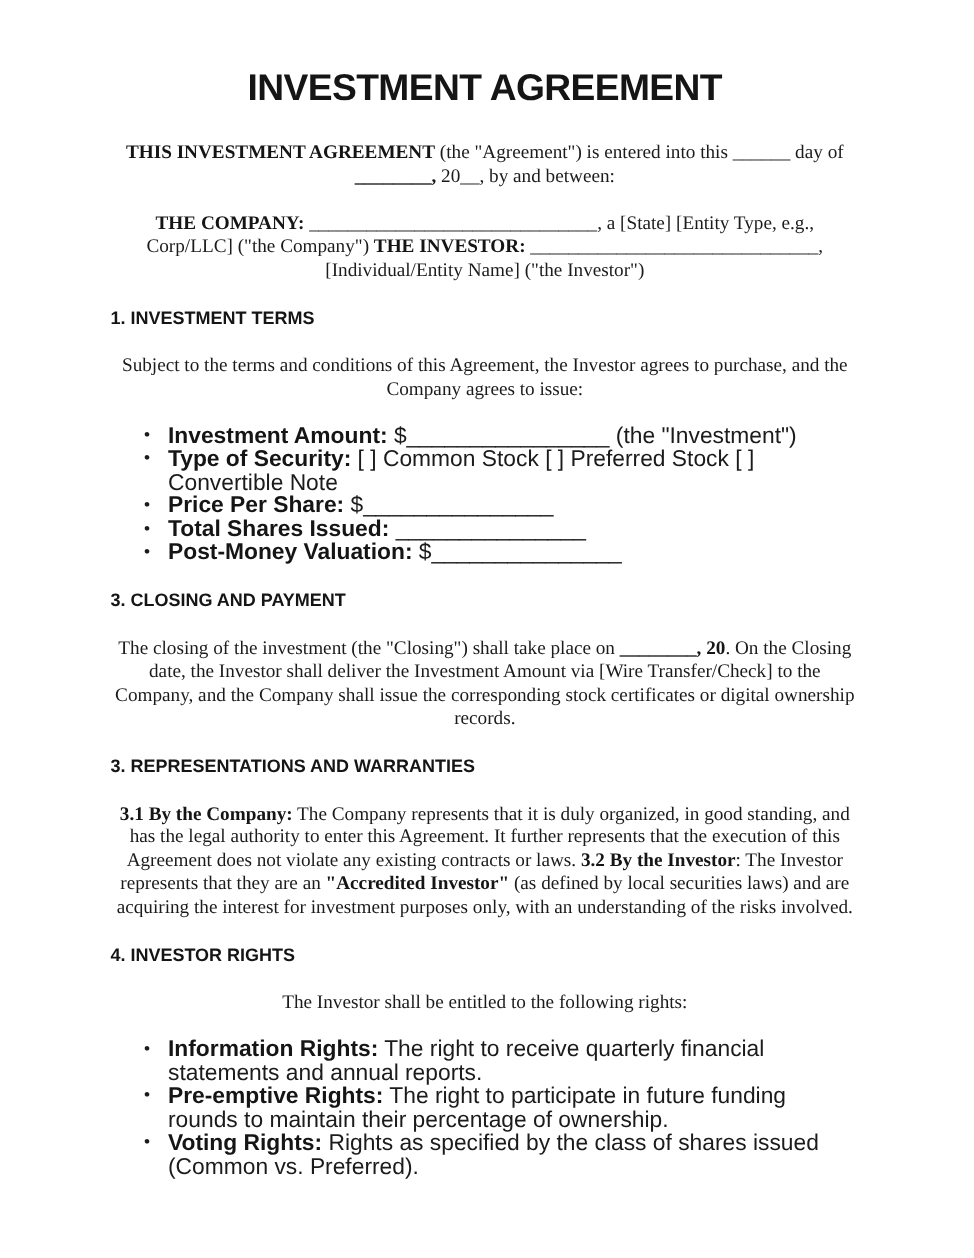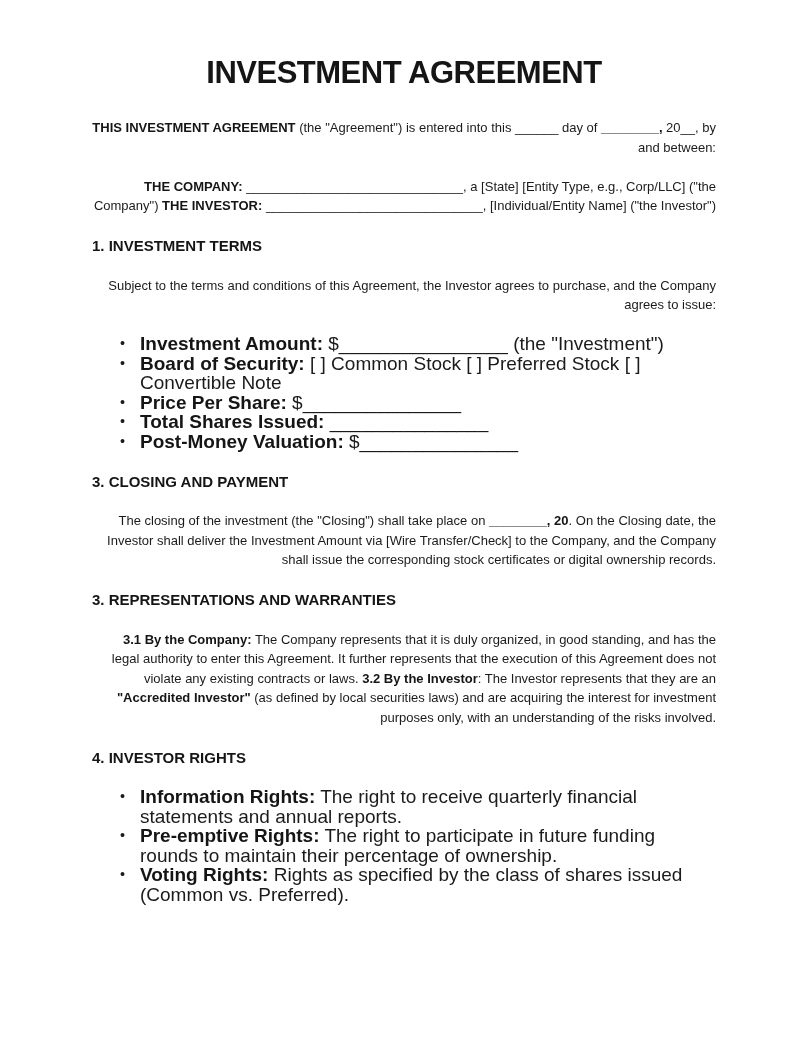--- a/index.html
+++ b/index.html
@@ -22,23 +22,24 @@
     margin: 0 0 26px 0;
     text-align: center;
     font-size: 31px;
     line-height: 38px;
     font-weight: 700;
     letter-spacing: -0.5px;
     color: #151515;
   }
   p.body-par {
     margin: 0 0 19.5px 0;
-    font-size: 13px;
+    font-size: 16px;
     line-height: 19.5px;
-    text-align: right;
+    text-align: center;
+    font-family: Liberation Serif, serif;
   }
   h2.section-heading {
     margin: 0 0 19.5px 0;
     font-size: 15px;
     line-height: 21px;
     font-weight: 700;
     color: #151515;
   }
   ul.doc-list {
     margin: 0 0 19.5px 0;
@@ -72,36 +73,37 @@
   <p class="body-par"><span class="b">THIS INVESTMENT AGREEMENT</span><span> (the "Agreement") is entered into this ______ day of </span><span class="b">________,</span><span> 20__, by and between:</span></p>
 
   <p class="body-par"><span class="b">THE COMPANY:</span><span> ______________________________, a [State] [Entity Type, e.g., Corp/LLC] ("the Company") </span><span class="b">THE INVESTOR:</span><span> ______________________________, [Individual/Entity Name] ("the Investor")</span></p>
 
   <h2 class="section-heading">1. INVESTMENT TERMS</h2>
 
   <p class="body-par">Subject to the terms and conditions of this Agreement, the Investor agrees to purchase, and the Company agrees to issue:</p>
 
   <ul class="doc-list">
     <li><span class="b">Investment Amount:</span><span> $________________ (the "Investment")</span></li>
-    <li><span class="b">Board of Security:</span><span> [ ] Common Stock [ ] Preferred Stock [ ] Convertible Note</span></li>
+    <li><span class="b">Type of Security:</span><span> [ ] Common Stock [ ] Preferred Stock [ ] Convertible Note</span></li>
     <li><span class="b">Price Per Share:</span><span> $_______________</span></li>
     <li><span class="b">Total Shares Issued:</span><span> _______________</span></li>
     <li><span class="b">Post-Money Valuation:</span><span> $_______________</span></li>
   </ul>
 
   <h2 class="section-heading">3. CLOSING AND PAYMENT</h2>
 
   <p class="body-par"><span>The closing of the investment (the "Closing") shall take place on </span><span class="b">________, 20</span><span>. On the Closing date, the Investor shall deliver the Investment Amount via [Wire Transfer/Check] to the Company, and the Company shall issue the corresponding stock certificates or digital ownership records.</span></p>
 
   <h2 class="section-heading">3. REPRESENTATIONS AND WARRANTIES</h2>
 
   <p class="body-par"><span class="b">3.1 By the Company:</span><span> The Company represents that it is duly organized, in good standing, and has the legal authority to enter this Agreement. It further represents that the execution of this Agreement does not violate any existing contracts or laws. </span><span class="b">3.2 By the Investor</span><span>: The Investor represents that they are an </span><span class="b">"Accredited Investor"</span><span> (as defined by local securities laws) and are acquiring the interest for investment purposes only, with an understanding of the risks involved.</span></p>
 
   <h2 class="section-heading">4. INVESTOR RIGHTS</h2>
 
+  <p class="body-par">The Investor shall be entitled to the following rights:</p>
 
   <ul class="doc-list">
     <li><span class="b">Information Rights:</span><span> The right to receive quarterly financial statements and annual reports.</span></li>
     <li><span class="b">Pre-emptive Rights:</span><span> The right to participate in future funding rounds to maintain their percentage of ownership.</span></li>
     <li><span class="b">Voting Rights:</span><span> Rights as specified by the class of shares issued (Common vs. Preferred).</span></li>
   </ul>
 
 </div>
 
 </body></html>

